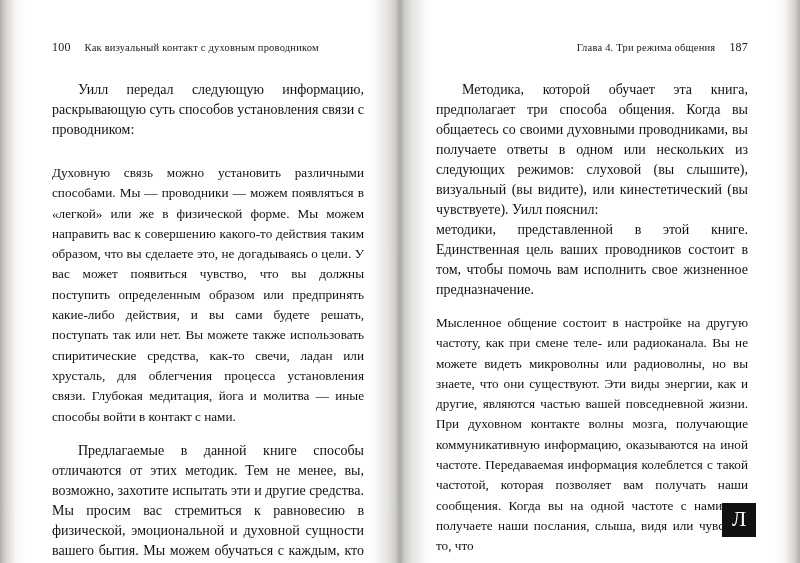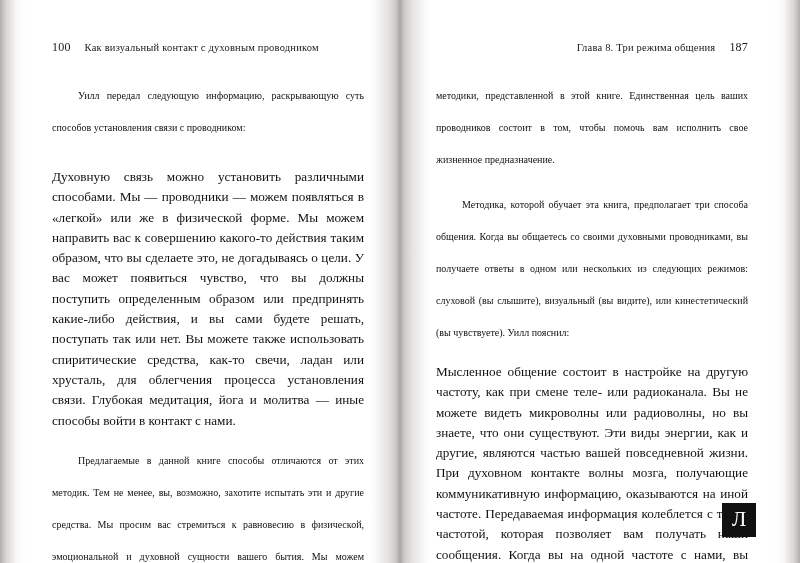--- a/index.html
+++ b/index.html
@@ -59,22 +59,22 @@
   }
   .page-left .folio { margin-right: 14px; }
   .page-right .folio { margin-left: 14px; }
 
   p {
     margin: 0;
     text-align: justify;
     color: #111111;
   }
   .body-main {
-    font-size: 10px;
-    line-height: 32px;
+    font-size: 14px;
+    line-height: 20px;
     text-indent: 26px;
   }
   .body-main.no-indent { text-indent: 0; }
   .quote {
     font-size: 13.2px;
     line-height: 20.3px;
     text-indent: 0;
     margin-top: 23px;
     margin-bottom: 14px;
   }
@@ -135,26 +135,26 @@
       <span class="head-title">Как визуальный контакт с духовным проводником</span>
     </div>
 
     <p class="body-main">Уилл передал следующую информацию, раскрывающую суть способов установления связи с проводником:</p>
     <p class="quote">Духовную связь можно установить различными способами. Мы — проводники — можем появляться в «легкой» или же в физической форме. Мы можем направить вас к совершению какого-то действия таким образом, что вы сделаете это, не догадываясь о цели. У вас может появиться чувство, что вы должны поступить определенным образом или предпринять какие-либо действия, и вы сами будете решать, поступать так или нет. Вы можете также использовать спиритические средства, как-то свечи, ладан или хрусталь, для облегчения процесса установления связи. Глубокая медитация, йога и молитва — иные способы войти в контакт с нами.</p>
     <p class="body-main">Предлагаемые в данной книге способы отличаются от этих методик. Тем не менее, вы, возможно, захотите испытать эти и другие средства. Мы просим вас стремиться к равновесию в физической, эмоциональной и духовной сущности вашего бытия. Мы можем обучаться с каждым, кто открыт для контакта, при помощи весьма простой</p>
   </div>
 
   <div class="page page-right">
     <div class="running-head">
-      <span class="head-title">Глава 8. Три режима общения</span>
+      <span class="head-title">Глава 4. Три режима общения</span>
       <span class="folio">187</span>
     </div>
 
+    <p class="body-main gap-top">Методика, которой обучает эта книга, предполагает три способа общения. Когда вы общаетесь со своими духовными проводниками, вы получаете ответы в одном или нескольких из следующих режимов: слуховой (вы слышите), визуальный (вы видите), или кинестетический (вы чувствуете). Уилл пояснил:</p>
     <p class="body-main no-indent">методики, представленной в этой книге. Единственная цель ваших проводников состоит в том, чтобы помочь вам исполнить свое жизненное предназначение.</p>
-    <p class="body-main gap-top">Методика, которой обучает эта книга, предполагает три способа общения. Когда вы общаетесь со своими духовными проводниками, вы получаете ответы в одном или нескольких из следующих режимов: слуховой (вы слышите), визуальный (вы видите), или кинестетический (вы чувствуете). Уилл пояснил:</p>
     <p class="quote tight">Мысленное общение состоит в настройке на другую частоту, как при смене теле- или радиоканала. Вы не можете видеть микроволны или радиоволны, но вы знаете, что они существуют. Эти виды энергии, как и другие, являются частью вашей повседневной жизни. При духовном контакте волны мозга, получающие коммуникативную информацию, оказываются на иной частоте. Передаваемая информация колеблется с такой частотой, которая позволяет вам получать наши сообщения. Когда вы на одной частоте с нами, вы получаете наши послания, слыша, видя или чувствуя то, что</p>
 
     <div class="colophon">
       <span>Л</span>
     </div>
   </div>
 
   <div class="gutter-shadow"></div>
   <div class="edge-shadow-l"></div>
   <div class="edge-shadow-r"></div>

